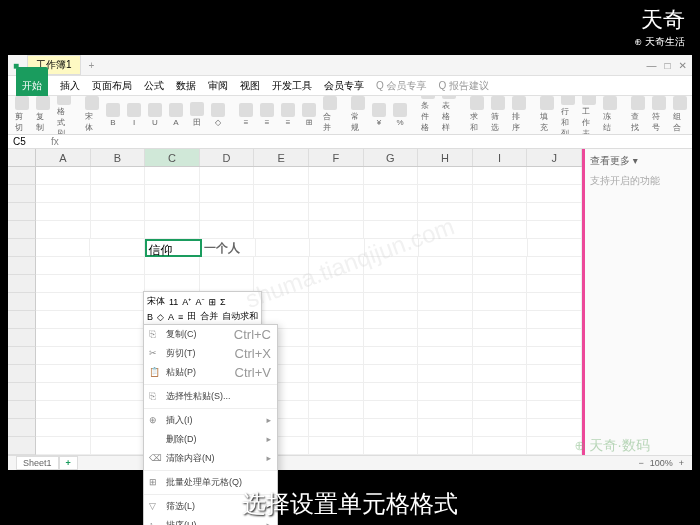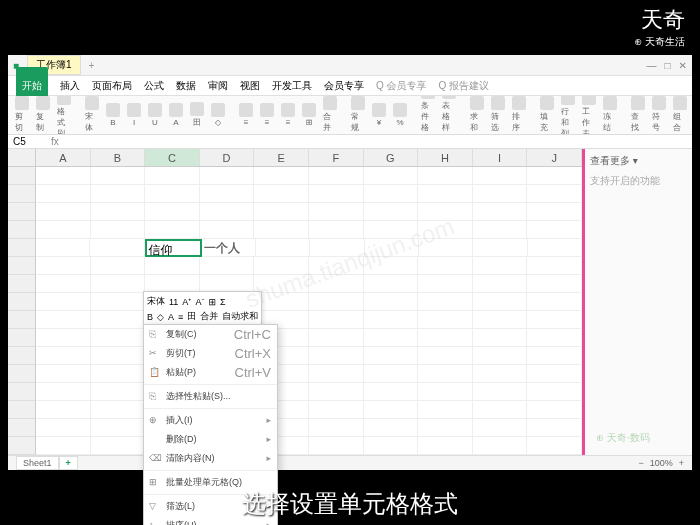--- a/index.html
+++ b/index.html
@@ -1,20 +1,20 @@
 <!DOCTYPE html>
 <html><head>
 <meta charset="utf-8">
 <style>
 *{margin:0;padding:0;box-sizing:border-box;font-family:"Microsoft YaHei",Arial,sans-serif}
 body{width:700px;height:525px;background:#000;position:relative;overflow:hidden}
 .watermark-top{position:absolute;top:5px;right:15px;color:#fff;font-size:22px;font-weight:normal;z-index:100}
 .watermark-sub{position:absolute;top:35px;right:15px;color:#fff;font-size:10px;z-index:100}
 .watermark-center{position:absolute;top:50%;left:50%;transform:translate(-50%,-50%) rotate(-20deg);color:rgba(200,200,200,0.25);font-size:24px;z-index:50;pointer-events:none}
-.watermark-br{position:absolute;bottom:80px;right:50px;color:rgba(120,180,120,0.5);font-size:10px;z-index:50}
+.watermark-br{position:absolute;bottom:70px;right:50px;color:rgba(120,180,120,0.5);font-size:14px;z-index:50}
 .caption{position:absolute;bottom:5px;left:0;right:0;text-align:center;color:#fff;font-size:24px;z-index:100;text-shadow:1px 1px 2px #000}
 .app{position:absolute;top:55px;left:8px;right:8px;bottom:55px;background:#fff;display:flex;flex-direction:column}
 .titlebar{height:22px;background:#f5f5f5;display:flex;align-items:center;padding:0 5px;font-size:10px;border-bottom:1px solid #e0e0e0}
 .titlebar .doc{background:#fef9c3;padding:2px 8px;border:1px solid #ddd;margin-left:8px}
 .titlebar .wincontrols{margin-left:auto;display:flex;gap:8px;color:#888}
 .menubar{height:20px;display:flex;align-items:center;padding:0 8px;font-size:10px;gap:12px;border-bottom:1px solid #e0e0e0}
 .menubar span:first-child{background:#1a9c5e;color:#fff;padding:12px 6px;border-radius:2px}
 .ribbon{height:48px;background:#fafafa;border-bottom:1px solid #ddd;display:flex;align-items:center;padding:2px 5px;font-size:8px;color:#666;gap:3px;overflow:hidden}
 .ribbon .grp{display:flex;flex-direction:column;align-items:center;gap:1px;padding:0 2px}
 .ribbon .ico{width:14px;height:14px;background:#ddd;border-radius:2px}

